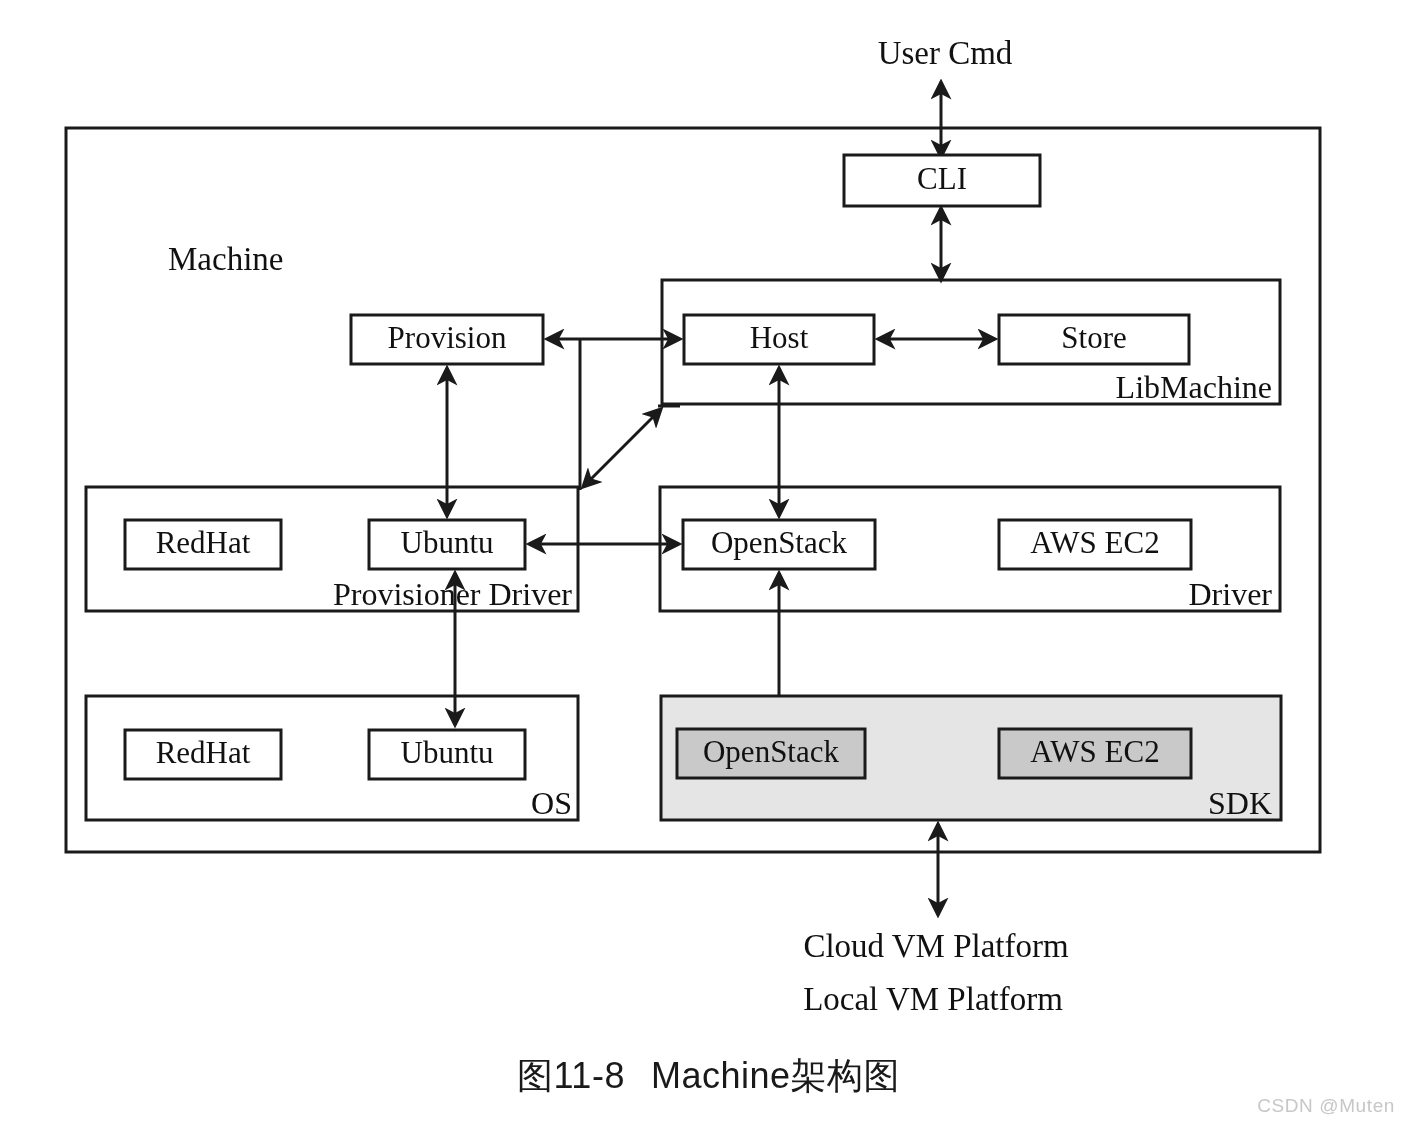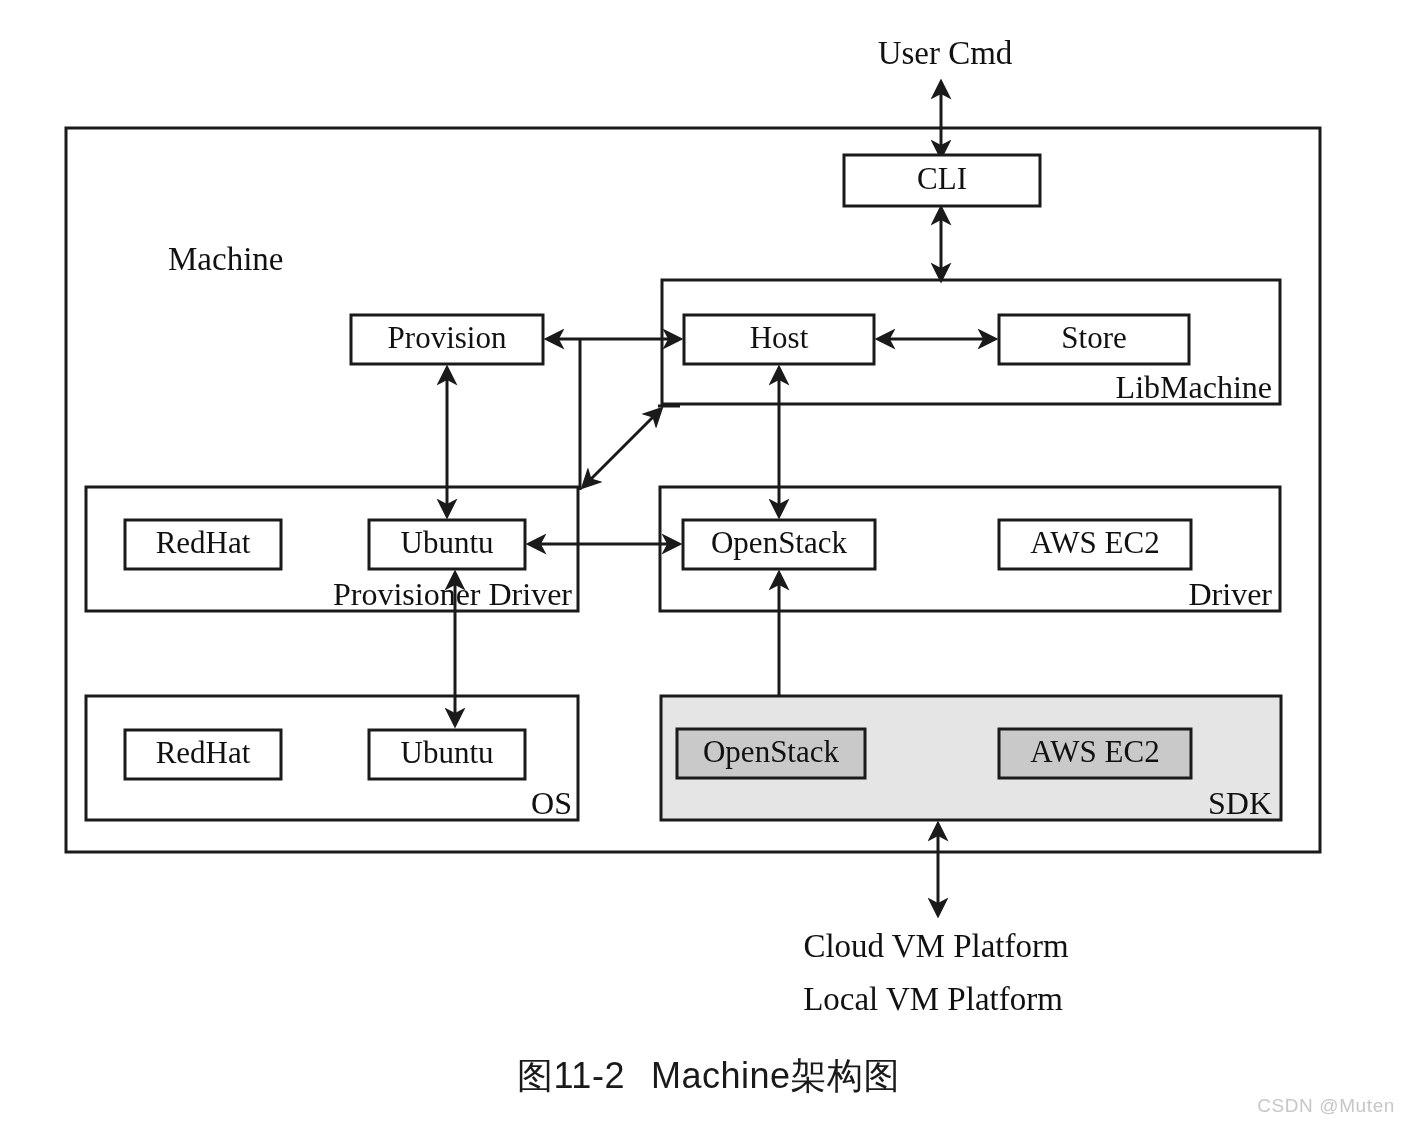--- a/index.html
+++ b/index.html
@@ -188,16 +188,16 @@
     <text class="node-label" x="1075" y="755">AWS EC2</text>
 
     <line class="conn" x1="918" y1="824" x2="918" y2="915" marker-start="url(#arrow-start)" marker-end="url(#arrow-end)"></line>
 
     <text class="free-label" x="916" y="957">Cloud VM Platform</text>
     <text class="free-label" x="913" y="1010">Local VM Platform</text>
   </svg>
 </div>
 
 <div class="caption">
-  <span>图11-2</span><span class="caption-gap"></span><span>Machine架构图</span>
+  <span>图11-8</span><span class="caption-gap"></span><span>Machine架构图</span>
 </div>
 
 <div class="watermark">CSDN @Muten</div>
 
 </body></html>

